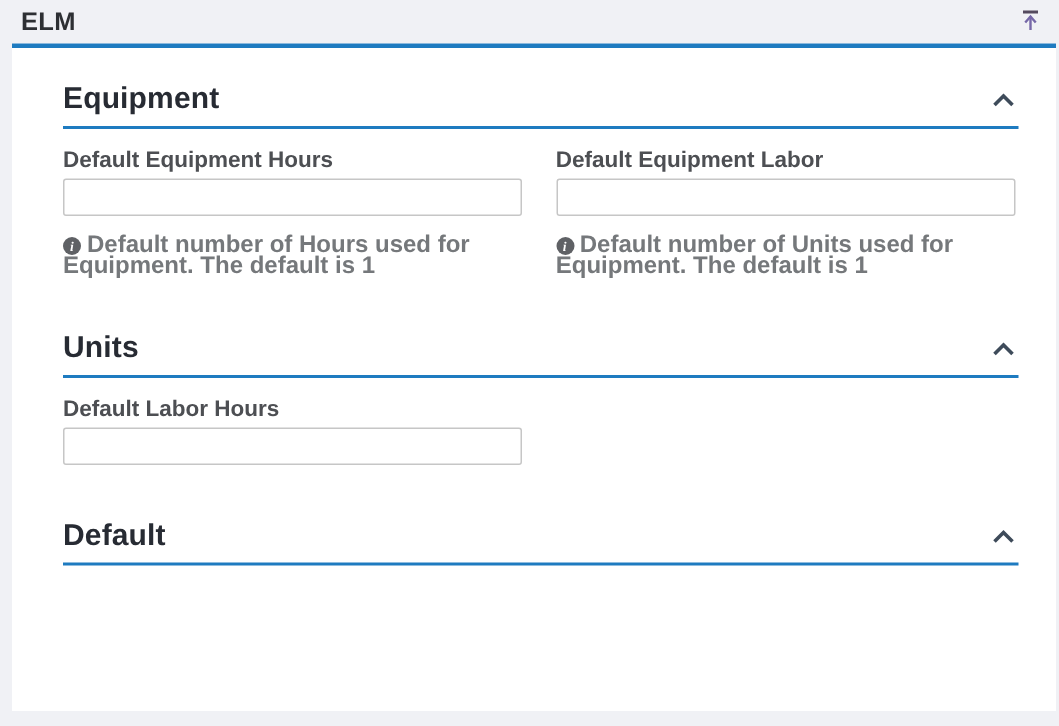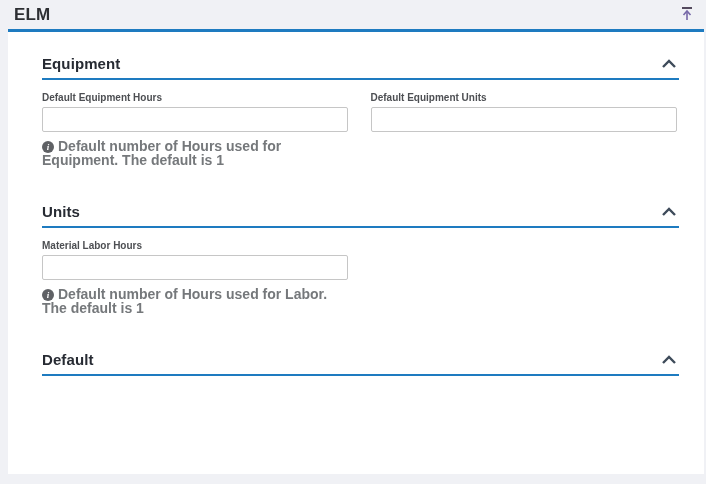--- a/index.html
+++ b/index.html
@@ -35,44 +35,44 @@
     padding: 23px 25px 0 34px;
     overflow: hidden;
   }
   .section { margin-bottom: 36px; }
   .section-header {
     display: flex; align-items: center; justify-content: space-between;
     border-bottom: 2px solid #1e7bc0;
     padding-bottom: 6px;
   }
   .section-title {
-    font-size: 15px; font-weight: 700; color: #272b33; letter-spacing: 0.1px;
+    font-size: 20px; font-weight: 700; color: #272b33; letter-spacing: 0.1px;
   }
   .collapse-btn {
     background: transparent; border: none; padding: 0 2px; cursor: pointer;
     line-height: 0;
   }
   .fields {
     display: grid; grid-template-columns: 1fr 1fr; column-gap: 20px;
     margin-top: 12px;
   }
   .field-label {
     display: block;
-    font-size: 10px; font-weight: 700; color: #4d4f53;
+    font-size: 15px; font-weight: 700; color: #4d4f53;
     margin-bottom: 4px;
   }
   .text-input {
     width: 100%; max-width: 306px; height: 25px;
     border: 1px solid #c6c6c6; border-radius: 2px;
     background: #ffffff; padding: 0 6px;
     font-family: "Liberation Sans", sans-serif; font-size: 12px; color: #333;
   }
   .help {
-    margin-top: 7px;
-    font-size: 14px; font-weight: 700; color: #75787b;
+    margin-top: 13px;
+    font-size: 16px; font-weight: 700; color: #75787b;
     line-height: 14px; max-width: 318px;
   }
   .info-icon {
     display: inline-block; vertical-align: -2px;
     width: 12px; height: 12px; border-radius: 50%;
     background: #5f6165; margin-right: 4px;
     position: relative;
   }
   .info-icon::after {
     content: "i";
@@ -111,42 +111,42 @@
         </span>
       </button>
     </div>
     <div class="fields">
       <div class="field">
         <label class="field-label">Default Equipment Hours</label>
         <input class="text-input" type="text" value="" style="">
         <div class="help"><span class="info-icon"></span><span>Default number of Hours used for Equipment. The default is 1</span></div>
       </div>
       <div class="field">
-        <label class="field-label">Default Equipment Units</label>
+        <label class="field-label">Default Equipment Labor</label>
         <input class="text-input" type="text" value="" style="">
+        <div class="help"><span class="info-icon"></span><span>Default number of Units used for Equipment. The default is 1</span></div>
       </div>
     </div>
   </div>
 
   <div class="section">
     <div class="section-header">
       <span class="section-title">Units</span>
       <button class="collapse-btn">
         <span>
           <svg width="16" height="10" viewBox="0 0 16 10">
             <polyline points="2,8 8,2 14,8" fill="none" stroke="#3e4b5a" stroke-width="2.4"></polyline>
           </svg>
         </span>
       </button>
     </div>
     <div class="fields">
       <div class="field">
-        <label class="field-label">Material Labor Hours</label>
+        <label class="field-label">Default Labor Hours</label>
         <input class="text-input" type="text" value="" style="">
-        <div class="help"><span class="info-icon"></span><span>Default number of Hours used for Labor. The default is 1</span></div>
       </div>
       <div></div>
     </div>
   </div>
 
   <div class="section">
     <div class="section-header">
       <span class="section-title">Default</span>
       <button class="collapse-btn">
         <span>

